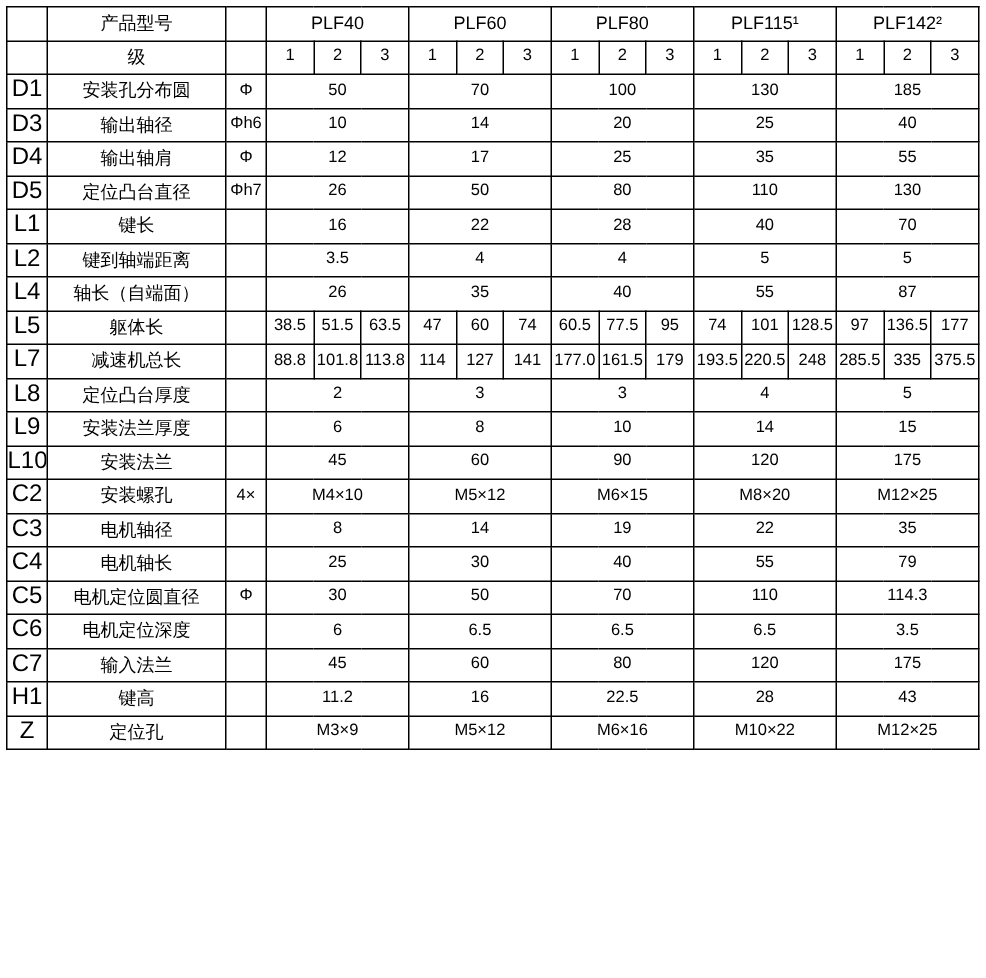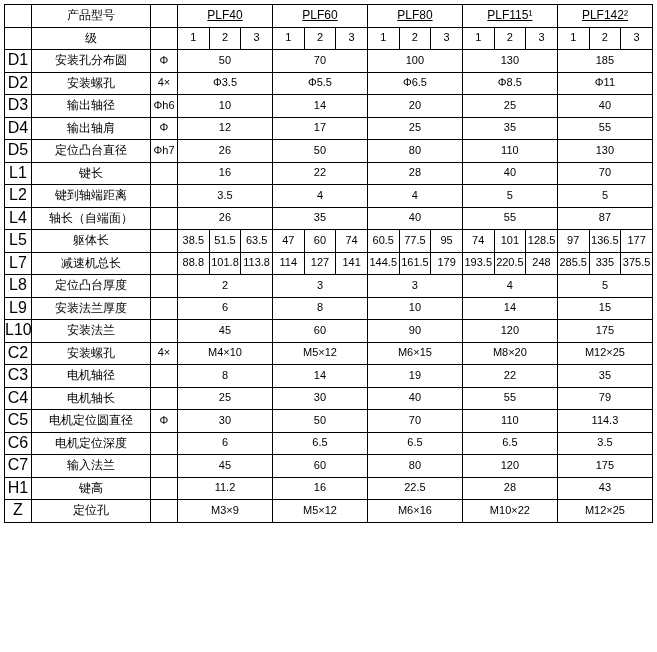--- a/index.html
+++ b/index.html
@@ -42,21 +42,20 @@
   td.name-col {
     width: 118px;
     font-size: 12px;
   }
   td.sym-col {
     width: 26px;
     font-size: 11px;
   }
   td.model-head {
     font-size: 12px;
-    text-decoration: underline;
   }
   td.lvl {
     font-size: 11px;
   }
   td.val {
     font-size: 11px;
   }
   .hdr-title {
     font-size: 12.5px;
   }
@@ -106,30 +105,20 @@
           <td class="code-col">D1</td>
           <td class="name-col">安装孔分布圆</td>
           <td class="sym-col">Φ</td>
           <td colspan="3" class="val">50</td>
           <td colspan="3" class="val">70</td>
           <td colspan="3" class="val">100</td>
           <td colspan="3" class="val">130</td>
           <td colspan="3" class="val">185</td>
         </tr>
         <tr>
-          <td class="code-col">D2</td>
-          <td class="name-col">安装螺孔</td>
-          <td class="sym-col">4×</td>
-          <td colspan="3" class="val">Φ3.5</td>
-          <td colspan="3" class="val">Φ5.5</td>
-          <td colspan="3" class="val">Φ6.5</td>
-          <td colspan="3" class="val">Φ8.5</td>
-          <td colspan="3" class="val">Φ11</td>
-        </tr>
-        <tr>
           <td class="code-col">D3</td>
           <td class="name-col">输出轴径</td>
           <td class="sym-col">Φh6</td>
           <td colspan="3" class="val">10</td>
           <td colspan="3" class="val">14</td>
           <td colspan="3" class="val">20</td>
           <td colspan="3" class="val">25</td>
           <td colspan="3" class="val">40</td>
         </tr>
         <tr>
@@ -205,21 +194,21 @@
         <tr>
           <td class="code-col">L7</td>
           <td class="name-col">减速机总长</td>
           <td class="sym-col"></td>
           <td class="val">88.8</td>
           <td class="val">101.8</td>
           <td class="val">113.8</td>
           <td class="val">114</td>
           <td class="val">127</td>
           <td class="val">141</td>
-          <td class="val">144.5</td>
+          <td class="val">177.0</td>
           <td class="val">161.5</td>
           <td class="val">179</td>
           <td class="val">193.5</td>
           <td class="val">220.5</td>
           <td class="val">248</td>
           <td class="val">285.5</td>
           <td class="val">335</td>
           <td class="val">375.5</td>
         </tr>
         <tr>

